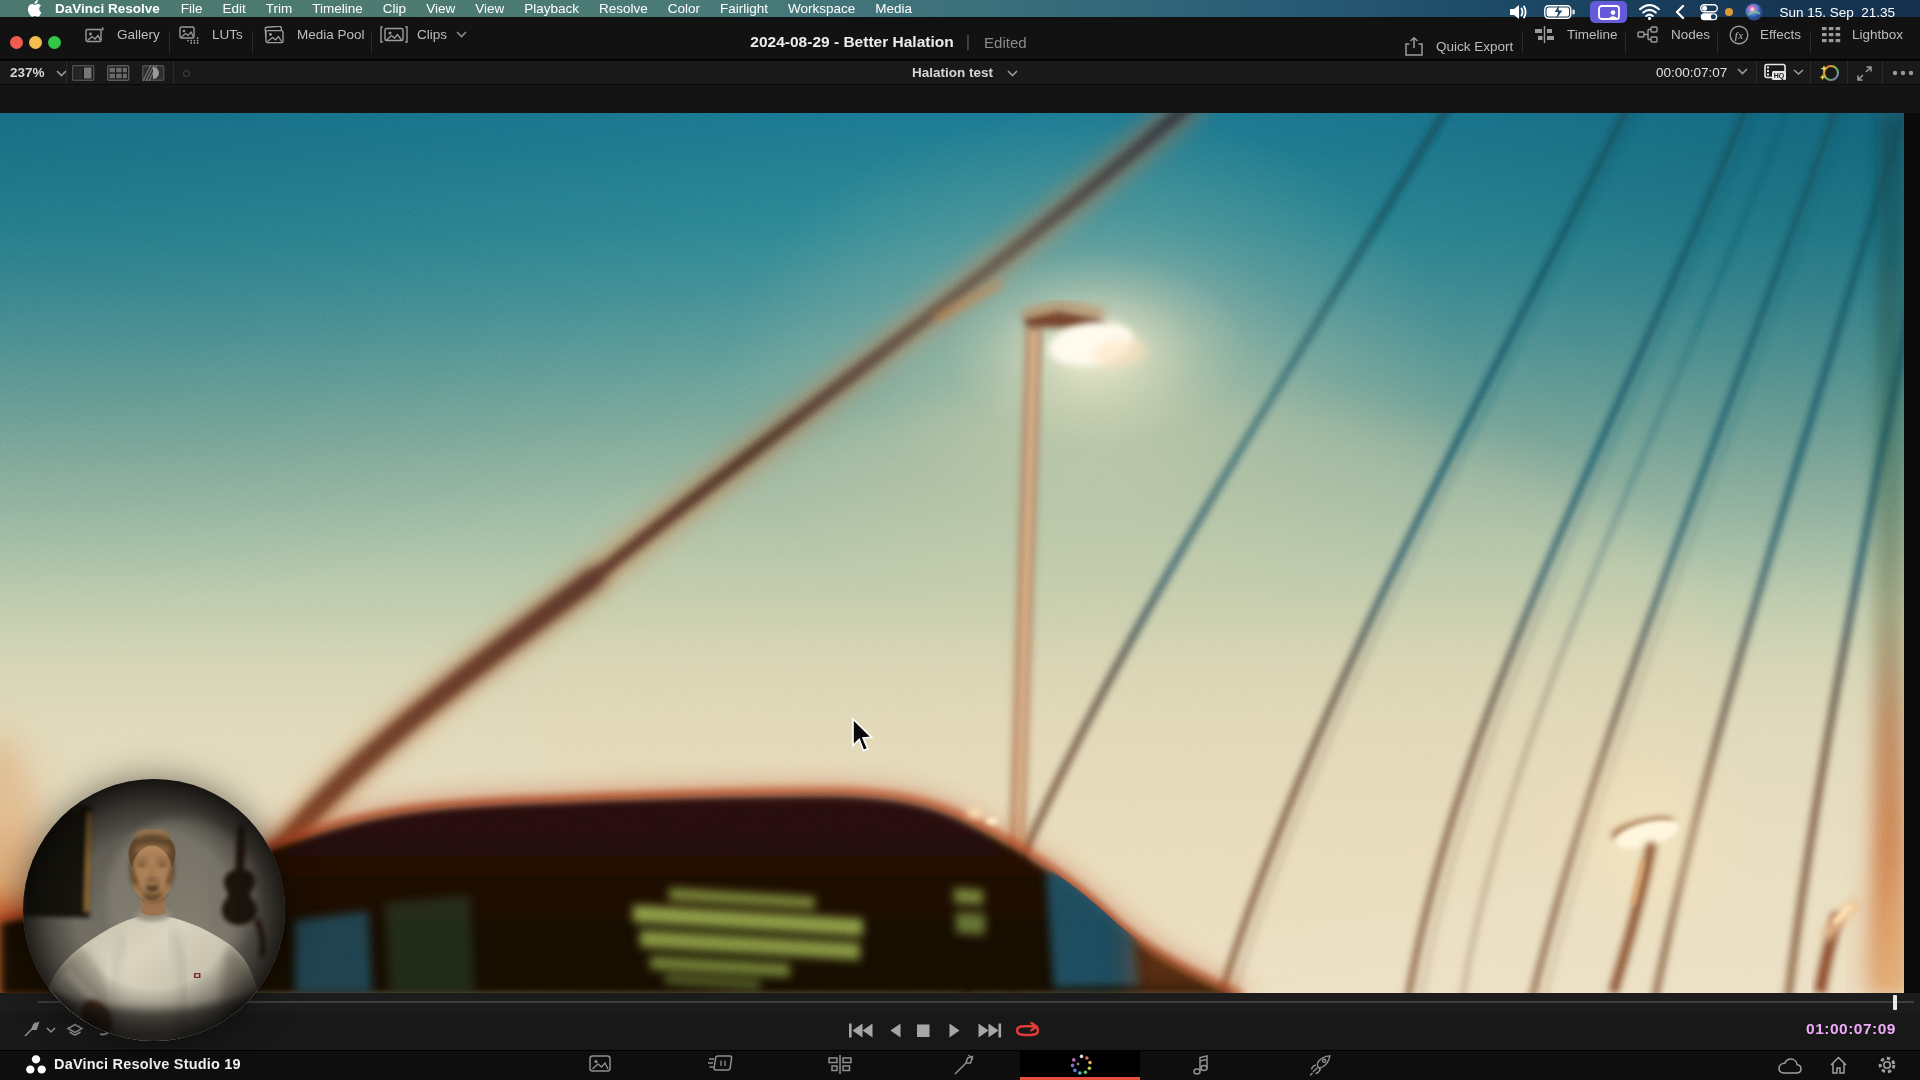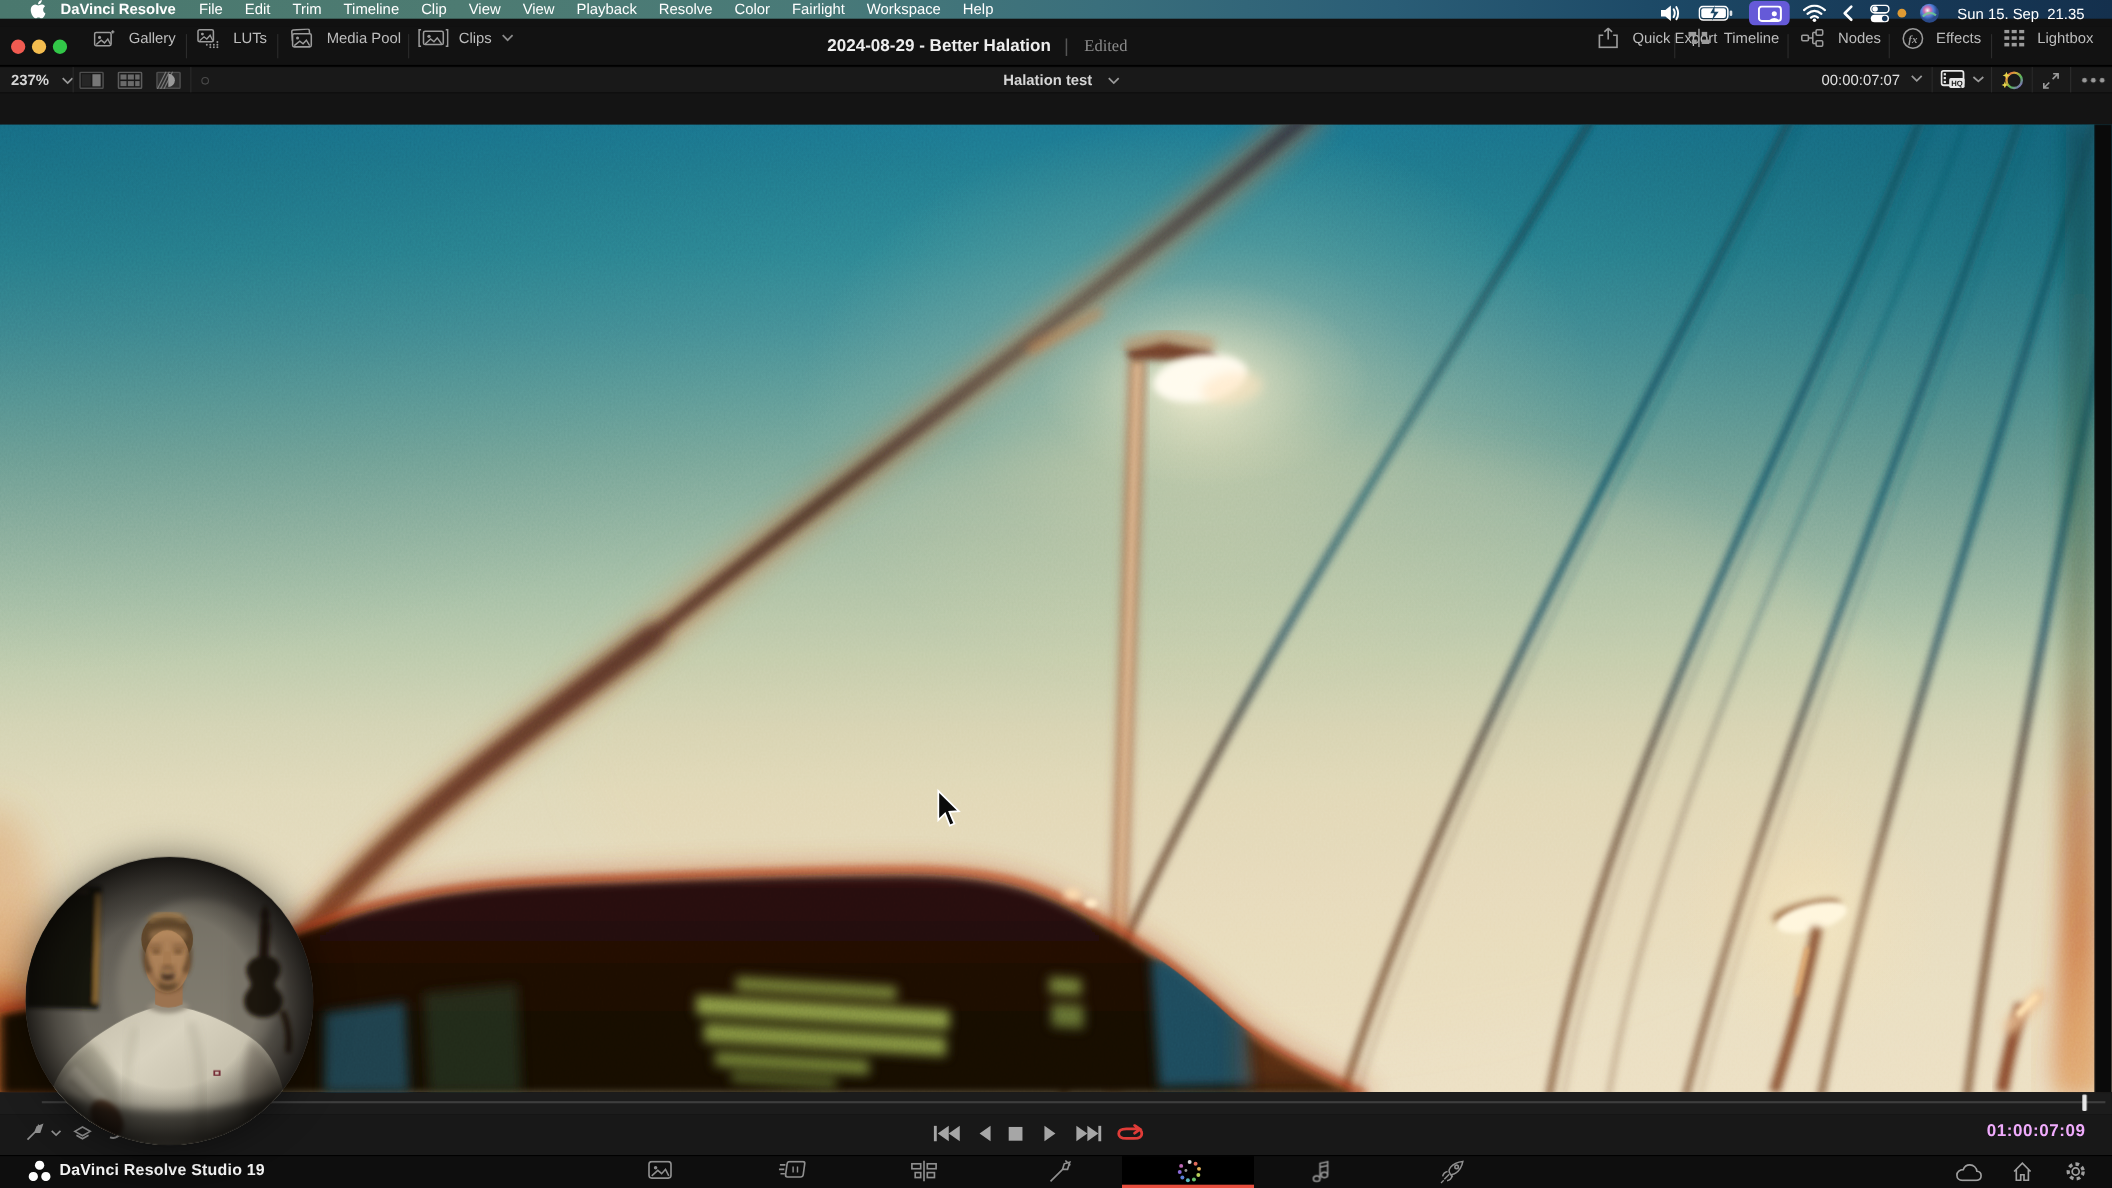--- a/index.html
+++ b/index.html
@@ -15,21 +15,21 @@
   .mitem{margin:0 10px;white-space:nowrap;}
   #menubar .app{font-weight:700;margin:0 11px 0 13px;}
   #mright{position:absolute;right:0;top:0;height:24px;display:flex;align-items:center;}
 
   
   #toolbar{left:0;top:24px;width:1920px;height:36px;background:#121212;border-bottom:1px solid #000;}
   .tl{position:absolute;top:36px;width:13px;height:13px;border-radius:50%;}
   .tbtn{position:absolute;top:24px;height:21px;display:flex;align-items:center;color:#bdbdbd;font-size:13.5px;}
   .tsep{position:absolute;top:31px;width:1px;height:22px;background:#2c2c2c;}
   #title{position:absolute;top:24px;left:0;width:1720px;height:36px;display:flex;align-items:center;justify-content:center;color:#ededed;font-size:15.5px;font-weight:700;}
-  #edited{color:#8b8b8b;font-weight:400;font-size:15px;font-family:Liberation Serif, serif;}
+  #edited{color:#8b8b8b;font-weight:400;font-size:15px;}
 
   
   #vbar{left:0;top:60px;width:1920px;height:25px;background:#191919;border-bottom:1px solid #0a0a0a;border-top:1px solid #050505;}
   .vitem{position:absolute;color:#d6d6d6;font-size:13px;}
   #letterbox{left:0;top:85px;width:1920px;height:28px;background:#141414;}
 
   
   #video{left:0;top:113px;width:1920px;height:880px;}
 
   
@@ -362,21 +362,21 @@
       <span class="mitem">Trim</span>
       <span class="mitem">Timeline</span>
       <span class="mitem">Clip</span>
       <span class="mitem">View</span>
       <span class="mitem">View</span>
       <span class="mitem">Playback</span>
       <span class="mitem">Resolve</span>
       <span class="mitem">Color</span>
       <span class="mitem">Fairlight</span>
       <span class="mitem">Workspace</span>
-      <span class="mitem">Help</span>
+      <span class="mitem">Media</span>
     <div id="mright">
       <svg width="22" height="16" viewBox="0 0 22 16" style="margin-right:14px;">
         <path fill="#fff" d="M2,5 L6,5 L11,1 L11,15 L6,11 L2,11 Z"></path>
         <path d="M13.5,4.5 Q15.5,8 13.5,11.5 M16,2.5 Q19.2,8 16,13.5" stroke="#fff" stroke-width="1.8" fill="none" stroke-linecap="round"></path>
       </svg>
       <svg width="32" height="14" viewBox="0 0 32 14" style="margin-right:14px;">
         <rect x="0.8" y="0.8" width="26" height="12.4" rx="3.6" fill="none" stroke="#fff" stroke-width="1.4"></rect>
         <rect x="2.6" y="2.6" width="22.4" height="8.8" rx="2" fill="#fff"></rect>
         <rect x="28.4" y="4.5" width="2.4" height="5" rx="1.2" fill="#fff" opacity="0.85"></rect>
         <path d="M14.8,0.2 L10.8,7 L14.2,7 L12.2,13.8 L18.4,5.6 L14.6,5.6 Z" fill="#1d4866"></path>
@@ -464,21 +464,21 @@
       <path d="M2.8,1 L1,1 L1,16 L2.8,16 M25.2,1 L27,1 L27,16 L25.2,16" stroke="#9b9b9b" stroke-width="1.4" fill="none"></path>
       <rect x="5" y="2.5" width="18" height="12" rx="1.5" fill="none" stroke="#9b9b9b" stroke-width="1.4"></rect>
       <circle cx="10" cy="7" r="1.5" fill="#9b9b9b"></circle>
       <path d="M6.5,14 L11.5,9.5 L14.5,12 L17.5,8.5 L21.5,14" fill="none" stroke="#9b9b9b" stroke-width="1.3"></path>
     </svg>Clips
     <svg width="11" height="7" viewBox="0 0 11 7" style="margin-left:9px;">
         <path d="M1,1 L5.5,5.5 L10,1" stroke="#8a8a8a" stroke-width="1.6" fill="none"></path>
       </svg>
   </div>
 
-  <div class="tbtn" style="left:1452px;">
+  <div class="tbtn" style="left:1404px;margin-top:12px;">
     <svg width="20" height="19" viewBox="0 0 20 19" style="margin-right:12px;">
       <path d="M10,1 L10,11 M6.5,4 L10,0.8 L13.5,4" stroke="#9b9b9b" stroke-width="1.5" fill="none"></path>
       <path d="M5.5,7 L2,7 L2,18 L18,18 L18,7 L14.5,7" stroke="#9b9b9b" stroke-width="1.5" fill="none"></path>
     </svg>Quick Export
   </div>
   <div class="tsep" style="left:1522px;"></div>
   <div class="tbtn" style="left:1534px;">
     <svg width="21" height="17" viewBox="0 0 21 17" style="margin-right:12px;">
       <path d="M10.5,0 L10.5,17" stroke="#9b9b9b" stroke-width="1.4"></path>
       <rect x="1" y="3" width="7" height="4" fill="#9b9b9b"></rect>

